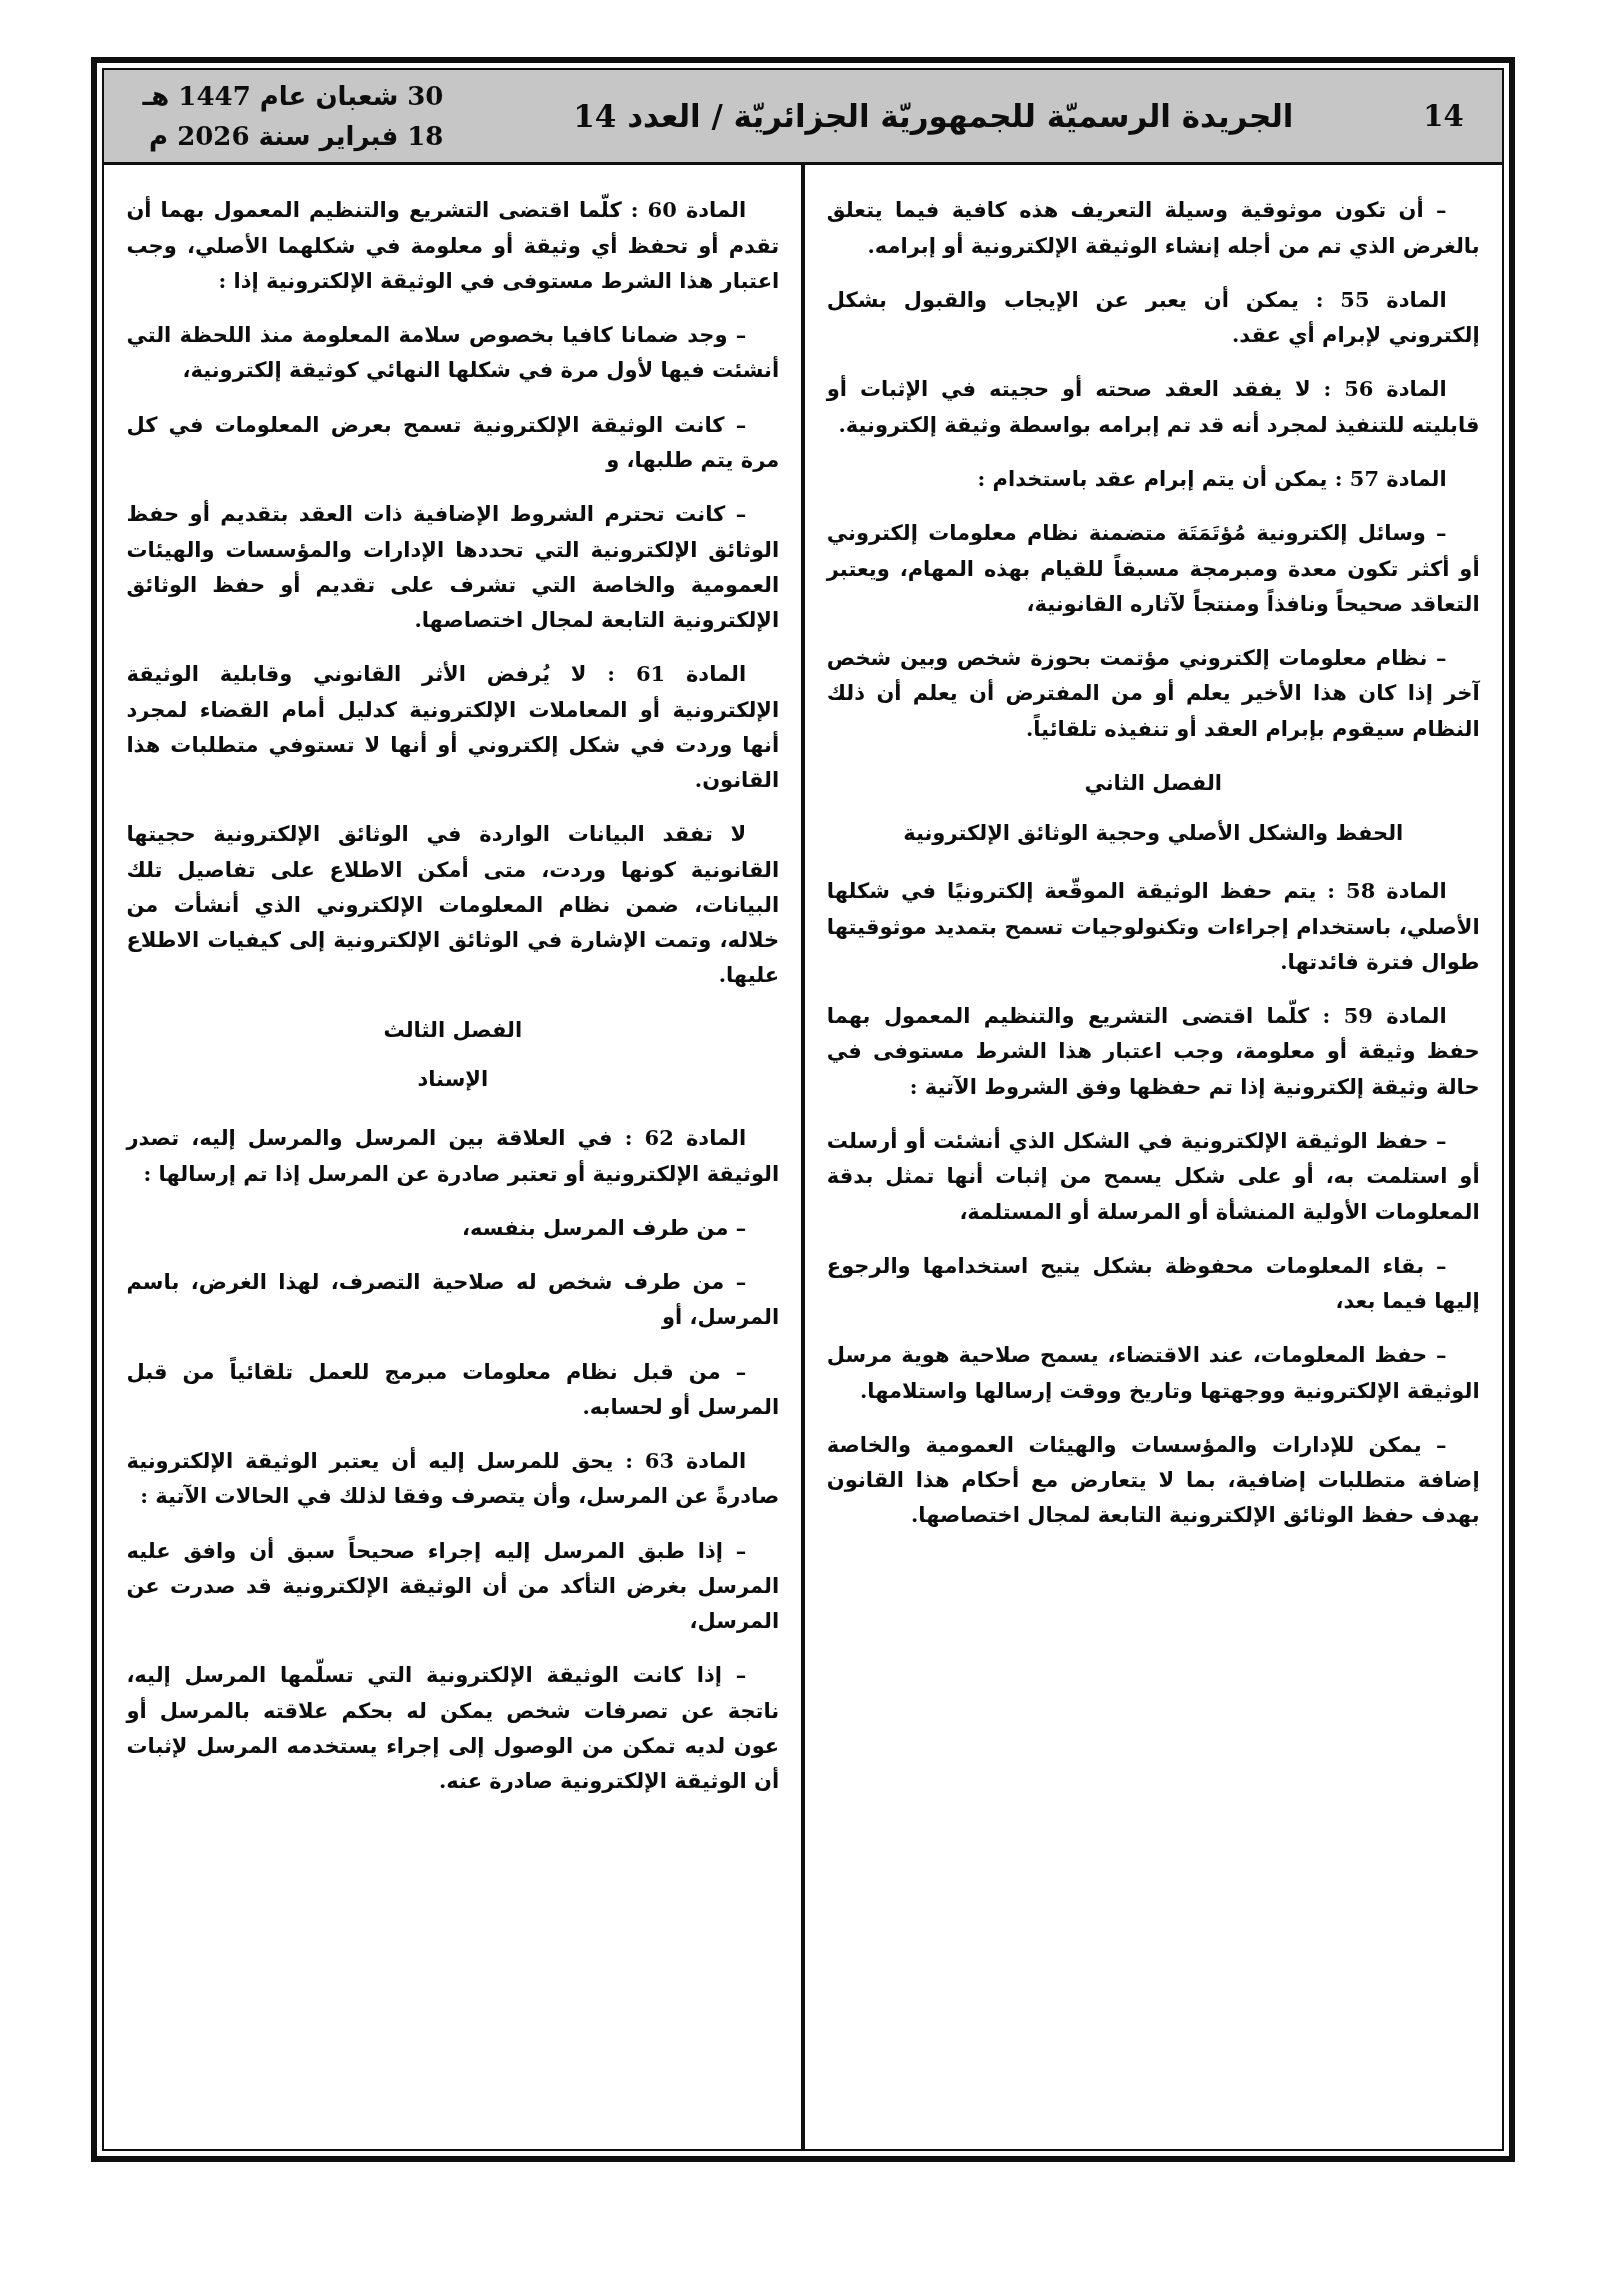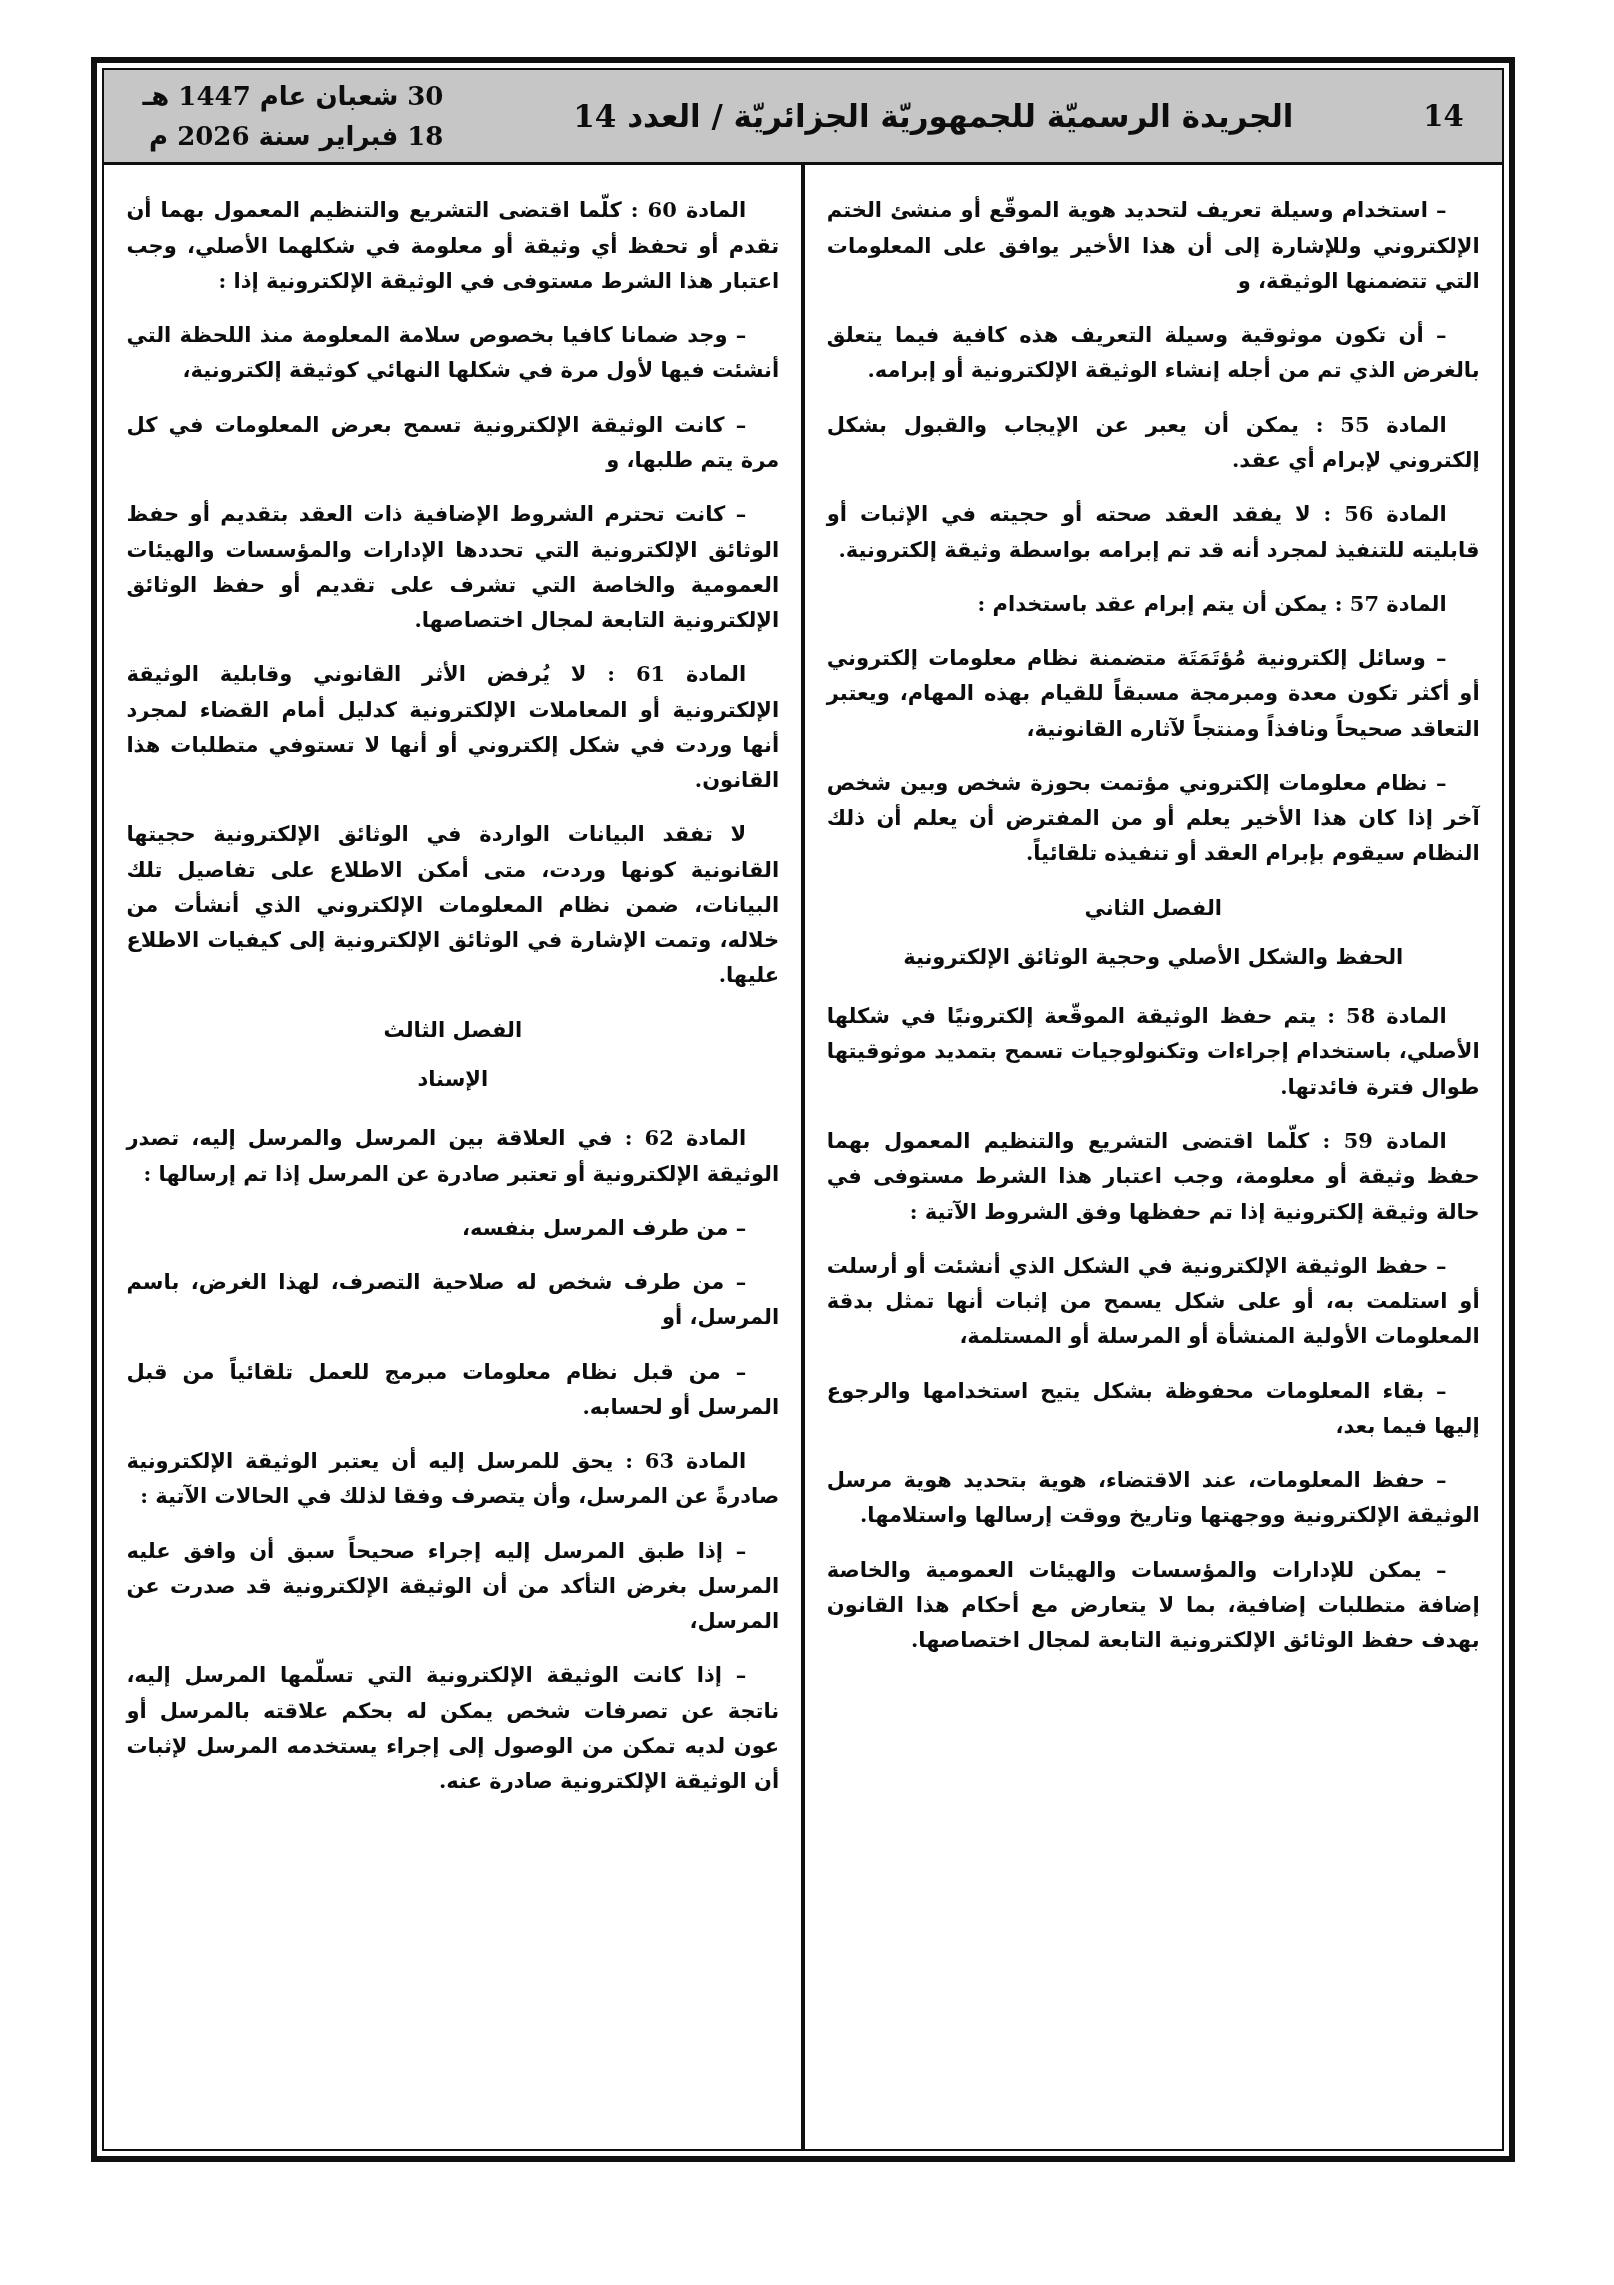--- a/index.html
+++ b/index.html
@@ -49,36 +49,35 @@
       <div class="pagenum">14</div>
       <div class="journal-title">الجريدة الرسميّة للجمهوريّة الجزائريّة / العدد 14</div>
       <div class="dates">
         <div>30 شعبان عام 1447 هـ</div>
         <div>18 فبراير سنة 2026 م</div>
       </div>
     </div>
 
     <div class="content">
       <div class="column">
-          <p class="para bullet">– استخدام وسيلة تعريف لتحديد هوية الموقّع أو منشئ الختم الإلكتروني وللإشارة إلى أن هذا الأخير يوافق على المعلومات التي تتضمنها الوثيقة، و</p>
           <p class="para bullet">– أن تكون موثوقية وسيلة التعريف هذه كافية فيما يتعلق بالغرض الذي تم من أجله إنشاء الوثيقة الإلكترونية أو إبرامه.</p>
           <p class="para article"><span class="article-label">المادة 55 :</span> يمكن أن يعبر عن الإيجاب والقبول بشكل إلكتروني لإبرام أي عقد.</p>
           <p class="para article"><span class="article-label">المادة 56 :</span> لا يفقد العقد صحته أو حجيته في الإثبات أو قابليته للتنفيذ لمجرد أنه قد تم إبرامه بواسطة وثيقة إلكترونية.</p>
           <p class="para article"><span class="article-label">المادة 57 :</span> يمكن أن يتم إبرام عقد باستخدام :</p>
           <p class="para bullet">– وسائل إلكترونية مُؤتَمَتَة متضمنة نظام معلومات إلكتروني أو أكثر تكون معدة ومبرمجة مسبقاً للقيام بهذه المهام، ويعتبر التعاقد صحيحاً ونافذاً ومنتجاً لآثاره القانونية،</p>
           <p class="para bullet">– نظام معلومات إلكتروني مؤتمت بحوزة شخص وبين شخص آخر إذا كان هذا الأخير يعلم أو من المفترض أن يعلم أن ذلك النظام سيقوم بإبرام العقد أو تنفيذه تلقائياً.</p>
           <div class="chapter">
             <div class="chapter-title">الفصل الثاني</div>
             <div class="chapter-subtitle">الحفظ والشكل الأصلي وحجية الوثائق الإلكترونية</div>
           </div>
           <p class="para article"><span class="article-label">المادة 58 :</span> يتم حفظ الوثيقة الموقّعة إلكترونيًا في شكلها الأصلي، باستخدام إجراءات وتكنولوجيات تسمح بتمديد موثوقيتها طوال فترة فائدتها.</p>
           <p class="para article"><span class="article-label">المادة 59 :</span> كلّما اقتضى التشريع والتنظيم المعمول بهما حفظ وثيقة أو معلومة، وجب اعتبار هذا الشرط مستوفى في حالة وثيقة إلكترونية إذا تم حفظها وفق الشروط الآتية :</p>
           <p class="para bullet">– حفظ الوثيقة الإلكترونية في الشكل الذي أنشئت أو أرسلت أو استلمت به، أو على شكل يسمح من إثبات أنها تمثل بدقة المعلومات الأولية المنشأة أو المرسلة أو المستلمة،</p>
           <p class="para bullet">– بقاء المعلومات محفوظة بشكل يتيح استخدامها والرجوع إليها فيما بعد،</p>
-          <p class="para bullet">– حفظ المعلومات، عند الاقتضاء، هوية بتحديد هوية مرسل الوثيقة الإلكترونية ووجهتها وتاريخ ووقت إرسالها واستلامها.</p>
+          <p class="para bullet">– حفظ المعلومات، عند الاقتضاء، يسمح صلاحية هوية مرسل الوثيقة الإلكترونية ووجهتها وتاريخ ووقت إرسالها واستلامها.</p>
           <p class="para bullet">– يمكن للإدارات والمؤسسات والهيئات العمومية والخاصة إضافة متطلبات إضافية، بما لا يتعارض مع أحكام هذا القانون بهدف حفظ الوثائق الإلكترونية التابعة لمجال اختصاصها.</p>
         </div>
       <div class="divider"></div>
       <div class="column">
           <p class="para article"><span class="article-label">المادة 60 :</span> كلّما اقتضى التشريع والتنظيم المعمول بهما أن تقدم أو تحفظ أي وثيقة أو معلومة في شكلهما الأصلي، وجب اعتبار هذا الشرط مستوفى في الوثيقة الإلكترونية إذا :</p>
           <p class="para bullet">– وجد ضمانا كافيا بخصوص سلامة المعلومة منذ اللحظة التي أنشئت فيها لأول مرة في شكلها النهائي كوثيقة إلكترونية،</p>
           <p class="para bullet">– كانت الوثيقة الإلكترونية تسمح بعرض المعلومات في كل مرة يتم طلبها، و</p>
           <p class="para bullet">– كانت تحترم الشروط الإضافية ذات العقد بتقديم أو حفظ الوثائق الإلكترونية التي تحددها الإدارات والمؤسسات والهيئات العمومية والخاصة التي تشرف على تقديم أو حفظ الوثائق الإلكترونية التابعة لمجال اختصاصها.</p>
           <p class="para article"><span class="article-label">المادة 61 :</span> لا يُرفض الأثر القانوني وقابلية الوثيقة الإلكترونية أو المعاملات الإلكترونية كدليل أمام القضاء لمجرد أنها وردت في شكل إلكتروني أو أنها لا تستوفي متطلبات هذا القانون.</p>
           <p class="para plain">لا تفقد البيانات الواردة في الوثائق الإلكترونية حجيتها القانونية كونها وردت، متى أمكن الاطلاع على تفاصيل تلك البيانات، ضمن نظام المعلومات الإلكتروني الذي أنشأت من خلاله، وتمت الإشارة في الوثائق الإلكترونية إلى كيفيات الاطلاع عليها.</p>

